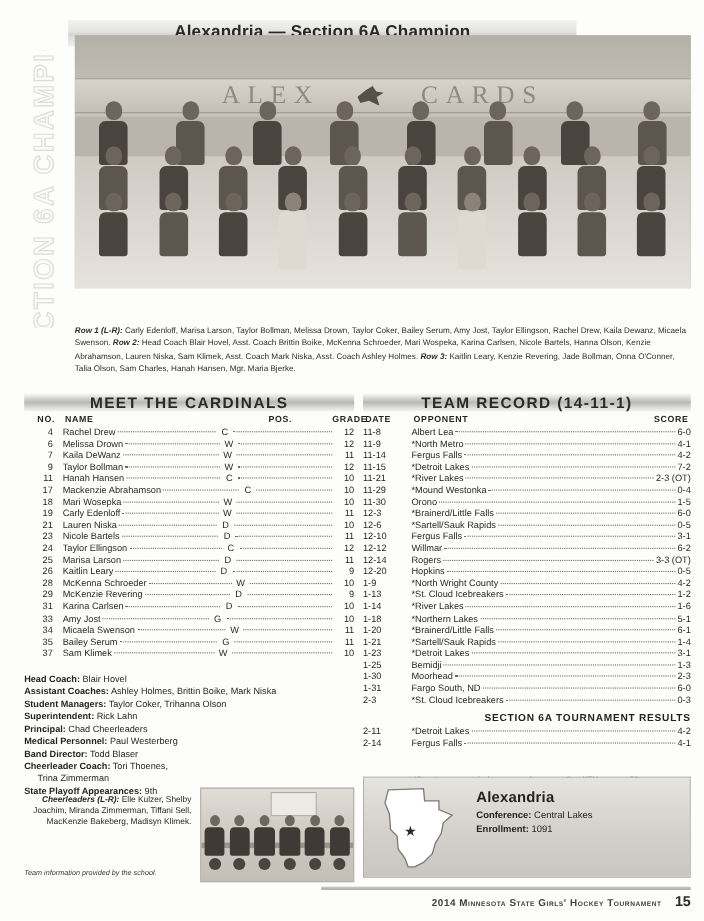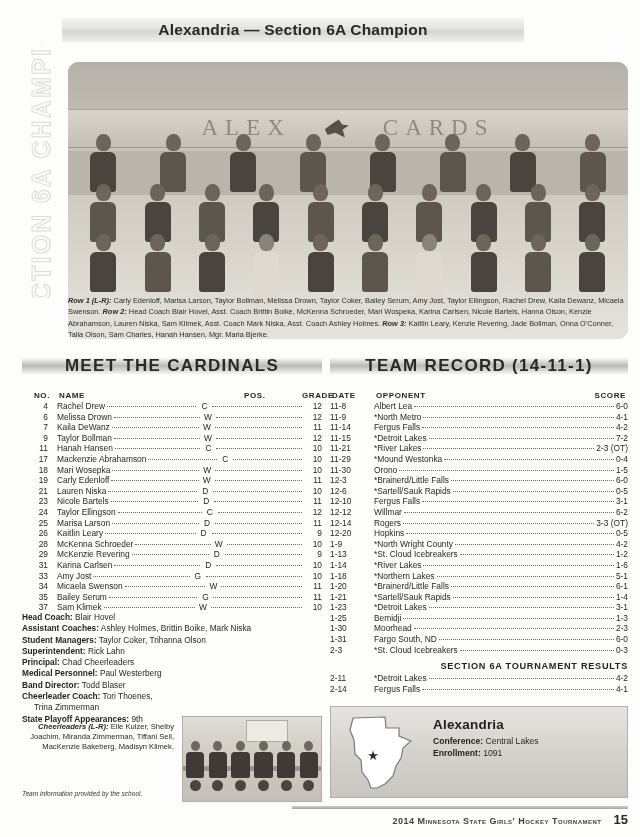--- a/index.html
+++ b/index.html
@@ -34,22 +34,22 @@
     transform-origin: center center;
     white-space: nowrap;
     font-size: 25px; font-weight: bold; letter-spacing: 2.2px;
     color: #fbfbfa;
     -webkit-text-stroke: 1px #dcdcd8;
     text-shadow: 0 1px 0 #e9e9e6;
   }
 
   
   .photo {
-    position: absolute; left: 68px; top: 62px; width: 560px; height: 277px;
-    background: #b9b5ad; overflow: hidden; border-radius: 11px;
+    position: absolute; left: 68px; top: 32px; width: 560px; height: 230px;
+    background: #b9b5ad; overflow: hidden;
   }
   .ph-rink-top { position:absolute; left:0; top:0; width:100%; height:32%;
     background: linear-gradient(to bottom, #b5b0a8, #c8c4bc); }
   .ph-board {
     position:absolute; left:0; top:17%; width:100%; height:14%;
     background: linear-gradient(to bottom,#d8d4cc,#c4c0b8);
     border-top:1px solid #a9a49b; border-bottom:1px solid #9b968e;
     display:flex; align-items:center; justify-content:center; gap:34px;
   }
   .ph-board .bw { font-family:"Liberation Serif", serif; font-size:23px;
@@ -79,29 +79,29 @@
   }
   .caption b { font-style: italic; font-weight: bold; }
 
   
   .sec-bar {
     height: 17px;
     background: linear-gradient(to bottom, #ffffff 0%, #e1e1de 22%, #b9b9b5 52%, #d9d9d5 78%, #f4f4f2 100%);
     display:flex; align-items:center; justify-content:center;
   }
   .sec-bar .lbl {
-    font-size: 17px; font-weight: bold; letter-spacing: 1.3px; color:#2b2926;
+    font-size: 14px; font-weight: bold; letter-spacing: 1.3px; color:#2b2926;
   }
 
   
   .col-left { position:absolute; left:22px; top:357px; width:300px; }
   .col-right { position:absolute; left:330px; top:357px; width:298px; }
 
   .thead { display:flex; font-size:8px; font-weight:bold; letter-spacing:.6px;
-    padding:17px 2px 1px 2px; color:#231f20; }
+    padding:3px 2px 1px 2px; color:#231f20; }
   .rows { font-size:8.4px; line-height:10.6px; }
   .row { display:flex; align-items:baseline; white-space:nowrap; }
   .dots { flex:1; overflow:hidden; margin:0 2px;
     border-bottom:1px dotted #6d6a66; transform:translateY(-2px); }
 
   
   .r-no { width:26px; text-align:right; }
   .r-nm { padding-left:9px; }
   .r-po { width:12px; text-align:center; }
   .r-gr { width:18px; text-align:right; }

